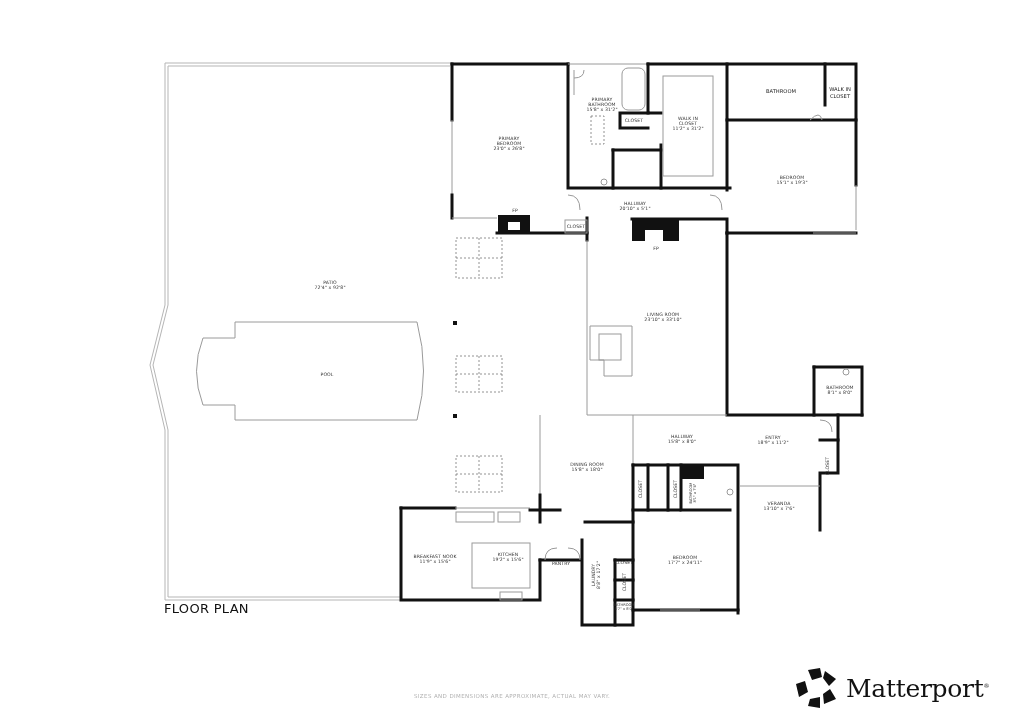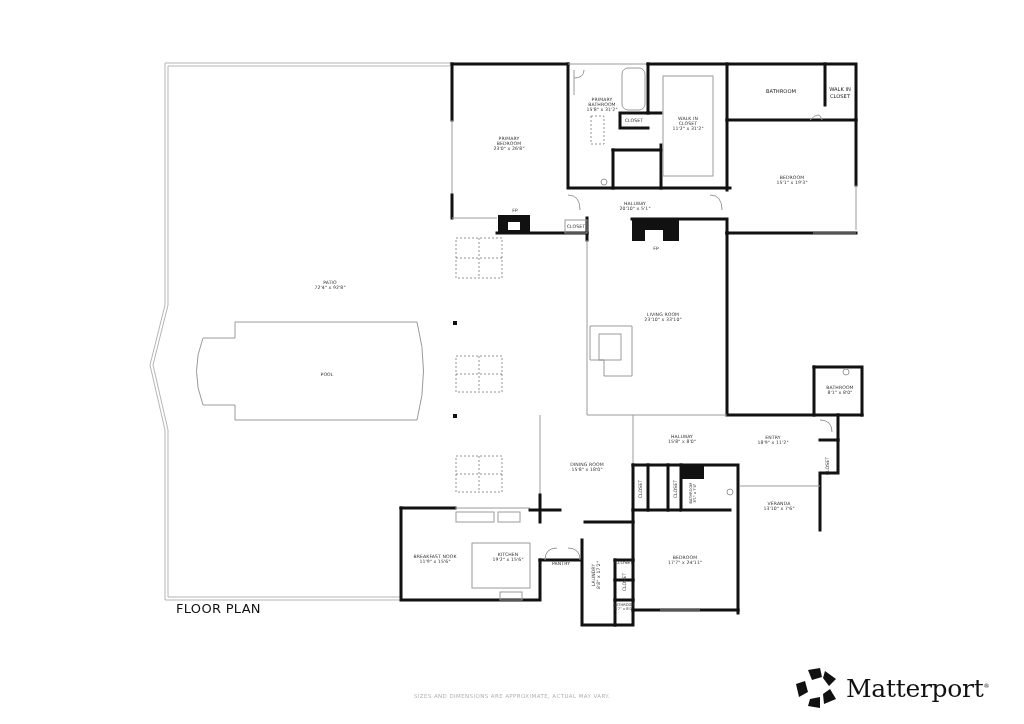--- a/index.html
+++ b/index.html
@@ -6,21 +6,21 @@
   body{width:1024px;height:724px;position:relative;overflow:hidden;font-family:"DejaVu Sans",sans-serif;}
   #plan{position:absolute;left:0;top:0;width:1024px;height:724px;}
   .wall{stroke:#111;stroke-width:3;fill:none;stroke-linecap:square;}
   .thin{stroke:#9a9a9a;stroke-width:1;fill:none;}
   .thin2{stroke:#b5b5b5;stroke-width:1;fill:none;}
   .dash{stroke:#777;stroke-width:0.8;fill:none;stroke-dasharray:2,2;}
   .rl{font-family:"DejaVu Sans",sans-serif;font-size:4.6px;fill:#333;text-anchor:middle;letter-spacing:0.1px;}
   .rl-sm{font-family:"DejaVu Sans",sans-serif;font-size:3.6px;fill:#333;text-anchor:middle;}
   .rl-md{font-family:"DejaVu Sans",sans-serif;font-size:5.2px;fill:#222;text-anchor:middle;}
   .fill-black{fill:#111;}
-  .title{position:absolute;left:164px;top:601px;font-family:"DejaVu Sans",sans-serif;font-size:13px;color:#111;letter-spacing:0.3px;margin-left:12px;}
+  .title{position:absolute;left:164px;top:601px;font-family:"DejaVu Sans",sans-serif;font-size:13px;color:#111;letter-spacing:0.3px;}
   .disclaimer{position:absolute;left:0;width:1024px;top:693px;text-align:center;font-family:"DejaVu Sans",sans-serif;font-size:5.5px;color:#b0b0b0;letter-spacing:0.4px;}
   .brand{position:absolute;left:796px;top:668px;display:flex;align-items:center;}
   .brand-text{font-family:"DejaVu Serif",serif;font-size:25px;color:#111;margin-left:8px;letter-spacing:-0.3px;}
   .brand-reg{font-size:6px;vertical-align:super;}
 </style>
 </head>
 <body>
 
 <svg id="plan" viewBox="0 0 1024 724" xmlns="http://www.w3.org/2000/svg">
 

